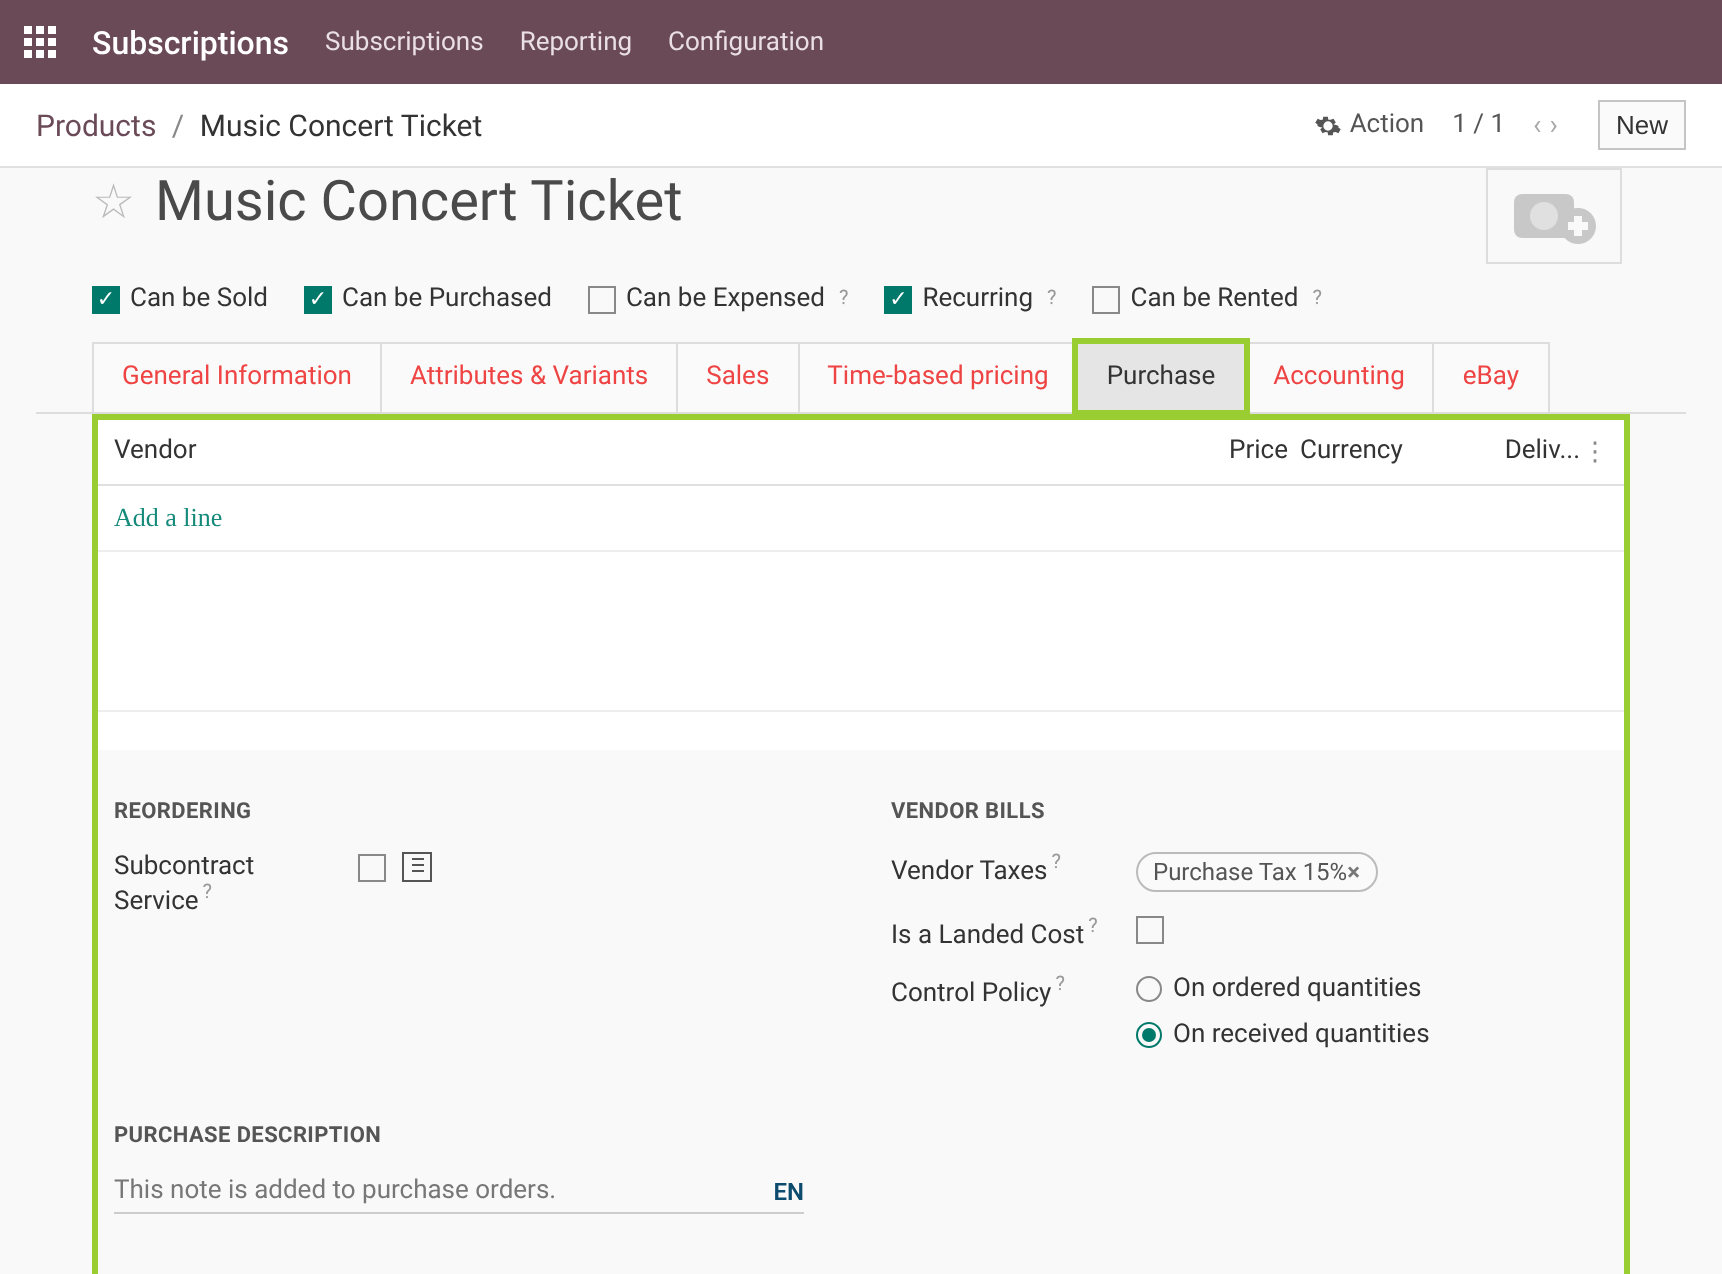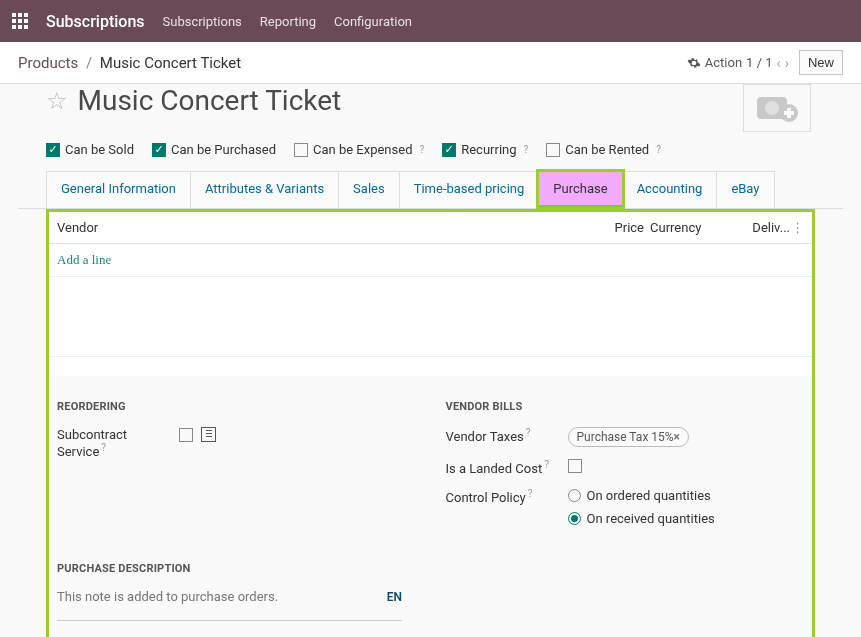--- a/index.html
+++ b/index.html
@@ -6,40 +6,40 @@
   body { font-family: -apple-system, BlinkMacSystemFont, "Segoe UI", Roboto, sans-serif; font-size: 13px; color: #333; background: #f9f9f9; }
   .topnav { background: #6b4a58; color: #eee; height: 42px; display: flex; align-items: center; padding: 0 12px; gap: 18px; }
   .apps-icon { width: 16px; height: 16px; display: inline-block; }
   .apps-icon svg { fill: #fff; }
   .appname { font-size: 16px; font-weight: 500; color: #fff; }
   .nav-item { color: #e9dfe4; font-size: 13px; cursor: pointer; }
   .subheader { background: #fff; border-bottom: 1px solid #e0e0e0; height: 42px; display: flex; align-items: center; padding: 0 18px; justify-content: space-between; }
   .breadcrumb { font-size: 15px; color: #6b4a58; }
   .breadcrumb .sep { color: #888; margin: 0 4px; }
   .breadcrumb .current { color: #333; }
-  .sub-right { display: flex; align-items: center; gap: 4px; color: #555; font-size: 13px; }
+  .sub-right { display: flex; align-items: center; gap: 14px; color: #555; font-size: 13px; }
   .gear { width: 14px; height: 14px; }
   .action { display: flex; align-items: center; gap: 4px; cursor: pointer; }
   .pager-arrows { display: flex; gap: 4px; color: #aaa; }
   .arrow { cursor: pointer; font-size: 14px; }
   .newbtn { border: 1px solid #c4c4c4; background: #fafafa; color: #333; padding: 4px 8px; font-size: 13px; cursor: pointer; margin-left: 6px; }
   .content { padding: 0 18px; }
   .titlebar { display: flex; align-items: flex-start; justify-content: space-between; padding: 0 28px; }
   .titlebar h1 { font-size: 28px; font-weight: 400; color: #4a4a4a; display: flex; align-items: center; gap: 10px; overflow: hidden; }
   .star { color: #bbb; font-size: 24px; cursor: pointer; }
   .imgbox { width: 68px; height: 48px; border: 1px solid #ddd; display: flex; align-items: center; justify-content: center; margin-right: 4px; }
   .imgbox svg { fill: #c0c0c0; }
   .checkrow { display: flex; gap: 18px; align-items: center; padding: 10px 28px 14px; flex-wrap: wrap; }
   .check { display: flex; align-items: center; gap: 5px; font-size: 13px; color: #333; }
   .cbox { width: 14px; height: 14px; border: 1px solid #888; display: inline-flex; align-items: center; justify-content: center; font-size: 11px; line-height: 1; }
   .cbox.checked { background: #00796b; border-color: #00796b; color: #fff; }
   .sup { color: #999; font-size: 10px; margin-left: 2px; vertical-align: super; }
   .tabs { display: flex; padding: 0 28px; border-bottom: 1px solid #ddd; }
-  .tab { padding: 9px 14px; font-size: 13px; color: #0369a1; border: 1px solid #ddd; border-bottom: none; margin-right: -1px; background: #fafafa; cursor: pointer; }
-  .tab.active { background: #f0abfc; color: #333; border-bottom: 3px solid #84cc16; position: relative; z-index: 1; }
+  .tab { padding: 9px 14px; font-size: 13px; color: #ef4444; border: 1px solid #ddd; border-bottom: none; margin-right: -1px; background: #fafafa; cursor: pointer; }
+  .tab.active { background: #e5e5e5; color: #333; border-bottom: 1px solid #84cc16; position: relative; z-index: 1; }
   .tab.highlight { outline: 3px solid #9acd32; outline-offset: -1px; position: relative; z-index: 2; }
   .pane { border: 3px solid #9acd32; margin: 0 28px; }
   .tablewrap { background: #fff; }
   .thead { display: flex; border-bottom: 1px solid #e0e0e0; padding: 8px 8px; font-size: 13px; color: #333; background: #fff; }
   .th-vendor { flex: 1 1 360px; }
   .th-price { width: 50px; text-align: right; }
   .th-currency { width: 80px; margin-left: 6px; }
   .th-deliv { width: 60px; margin-left: auto; text-align: right; white-space: nowrap; overflow: hidden; text-overflow: ellipsis; }
   .tbody { min-height: 110px; }
   .addline { color: #158a7a; padding: 8px 8px; font-size: 13px; cursor: pointer; font-family: Liberation Serif, serif; }
@@ -55,21 +55,21 @@
   .tag { border: 1px solid #bbb; border-radius: 12px; padding: 2px 8px; font-size: 12px; color: #555; display: inline-flex; align-items: center; gap: 0; background: #fafafa; }
   .tag .x { color: #777; cursor: pointer; font-weight: bold; }
   .radio { width: 13px; height: 13px; border: 1.5px solid #888; border-radius: 50%; display: inline-flex; align-items: center; justify-content: center; }
   .radio.sel { border-color: #00796b; }
   .radio.sel::after { content: ""; width: 7px; height: 7px; background: #00796b; border-radius: 50%; }
   .radio-row { display: flex; align-items: center; gap: 6px; margin-bottom: 8px; cursor: pointer; }
   .desc-sect { padding: 6px 8px 0; }
   .desc-row { display: flex; align-items: center; justify-content: space-between; margin-top: 10px; }
   .desc-text { color: #777; font-size: 13px; }
   .en { color: #0c4a6e; font-weight: 600; font-size: 12px; margin-left: auto; cursor: pointer; }
-  .desc-underline { border-bottom: 1px solid #ccc; width: 345px; padding-bottom: 16px; align-items: flex-end; }
+  .desc-underline { border-bottom: 1px solid #ccc; width: 345px; padding-bottom: 3px; align-items: flex-end; }
   .warn-sect { padding: 36px 8px 0px; }
   .smallicon { width: 15px; height: 15px; border: 1px solid #555; display: inline-block; position: relative; }
   .smallicon::before, .smallicon::after { content: ""; position: absolute; background: #555; }
   .smallicon::before { left: 4px; top: 2px; width: 6px; height: 1px; box-shadow: 0 3px 0 #555, 0 6px 0 #555; }
 </style>
 </head>
 <body>
 
 <div class="topnav">
   <span class="apps-icon">

